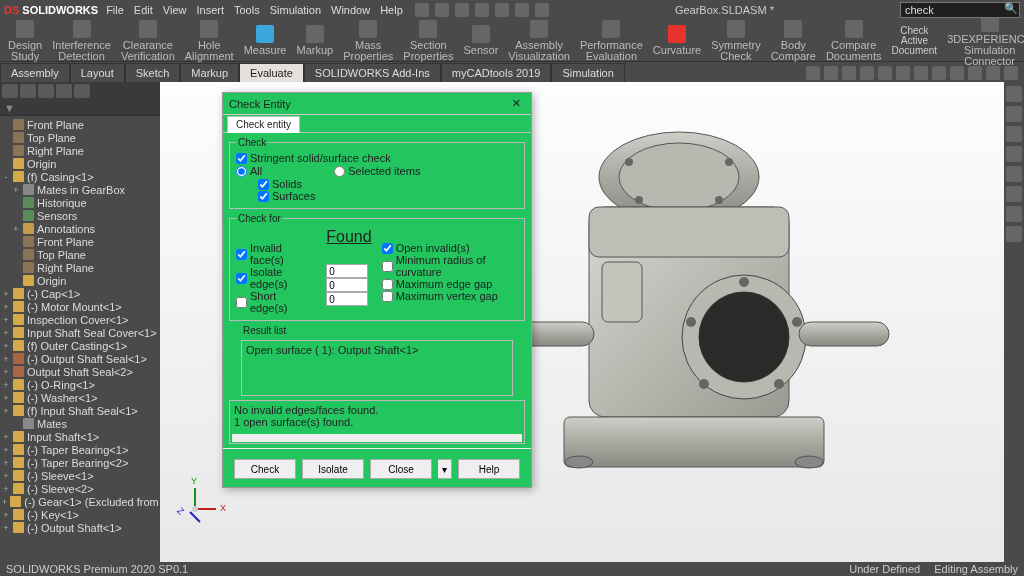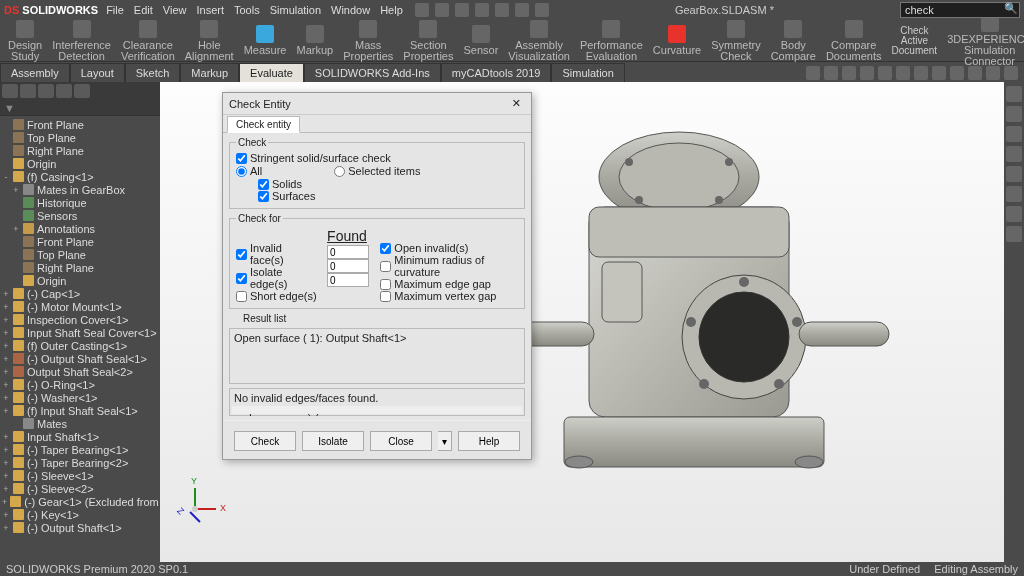--- a/index.html
+++ b/index.html
@@ -68,40 +68,40 @@
 .modeltabs .mt { padding:2px 10px; background:#6a6a6a; border-right:1px solid #4a4a4a; cursor:pointer; }
 .modeltabs .mt.active { background:#d8d5cc; color:#222; }
 
 .rightbar { width:20px; background:#4a4a4a; display:flex; flex-direction:column; gap:4px; padding:4px 2px; }
 .rightbar i { width:16px; height:16px; background:#666; border-radius:2px; display:block; }
 
 .status { position:absolute; bottom:0; left:0; right:0; height:14px; background:#4a4a4a; color:#ccc; display:flex; align-items:center; padding:0 6px; font-size:10px; }
 .status .r { margin-left:auto; display:flex; gap:14px; }
 
 
-.dialog { position:absolute; left:222px; top:92px; width:310px; background:#e5e5e5; border:1px solid #999; box-shadow:2px 2px 8px rgba(0,0,0,.3); color:#222; }
+.dialog { position:absolute; left:222px; top:92px; width:310px; background:#22c55e; border:1px solid #999; box-shadow:2px 2px 8px rgba(0,0,0,.3); color:#222; }
 .dialog .dtitle { height:22px; display:flex; align-items:center; padding:0 6px; border-bottom:1px solid #ccc; font-size:11px; }
 .dialog .dtitle .x { margin-left:auto; cursor:pointer; padding:0 4px; }
 .dialog .dtab { height:18px; border-bottom:1px solid #bbb; display:flex; padding-left:4px; }
 .dialog .dtab span { padding:2px 8px; border:1px solid #bbb; border-bottom:1px solid #fff; background:#fff; font-size:10px; position:relative; top:1px; }
 .dialog fieldset { margin:4px 6px; border:1px solid #bbb; padding:4px 6px 6px; }
 .dialog legend { font-size:10px; padding:0 2px; }
 .dialog label { font-size:10px; display:flex; align-items:center; gap:3px; }
 .dialog input[type=checkbox],input[type=radio]{ width:11px; height:11px; }
 .dialog .row { display:flex; align-items:center; gap:6px; margin:1px 0; }
 .dialog .num { width:42px; height:14px; border:1px solid #aaa; font-size:10px; padding:0 2px; }
 .dialog .col { display:inline-block; }
-.dialog .resultbox { margin:4px 6px; border:1px solid #bbb; height:56px; padding:3px 4px; font-size:10px; overflow:auto; }
-.dialog .msgbox { margin:4px 6px; border:1px solid #bbb; height:28px; padding:3px 4px; font-size:10px; position:relative; }
+.dialog .resultbox { margin:4px 18px; border:1px solid #bbb; height:56px; padding:3px 4px; font-size:10px; overflow:auto; }
+.dialog .msgbox { margin:4px 6px; border:1px solid #bbb; height:44px; padding:3px 4px; font-size:10px; position:relative; }
 .dialog .msgbox .scr { position:absolute; bottom:1px; left:2px; right:2px; height:8px; background:#eee; }
 .dialog .btns { display:flex; justify-content:center; gap:6px; padding:10px 0 8px; border-top:1px solid #eee; margin-top:4px; }
 .dialog .btns button { width:62px; height:20px; font-size:10px; background:#efefef; border:1px solid #aaa; cursor:pointer; }
 .dialog .btns .dd { width:14px; border-left:none; }
 .dialog .checkfor-grid { display:flex; gap:10px; }
-.hdr { font-size:14px; text-decoration:underline; margin-bottom:1px; }
+.hdr { font-size:16px; text-decoration:underline; margin-bottom:18px; }
 </style>
 </head>
 <body>
 
 <div class="titlebar">
   <span class="logo"><span>DS</span> <b>SOLIDWORKS</b></span>
   <div class="menu" id="mainmenu">
       <span>File</span>
       <span>Edit</span>
       <span>View</span>

